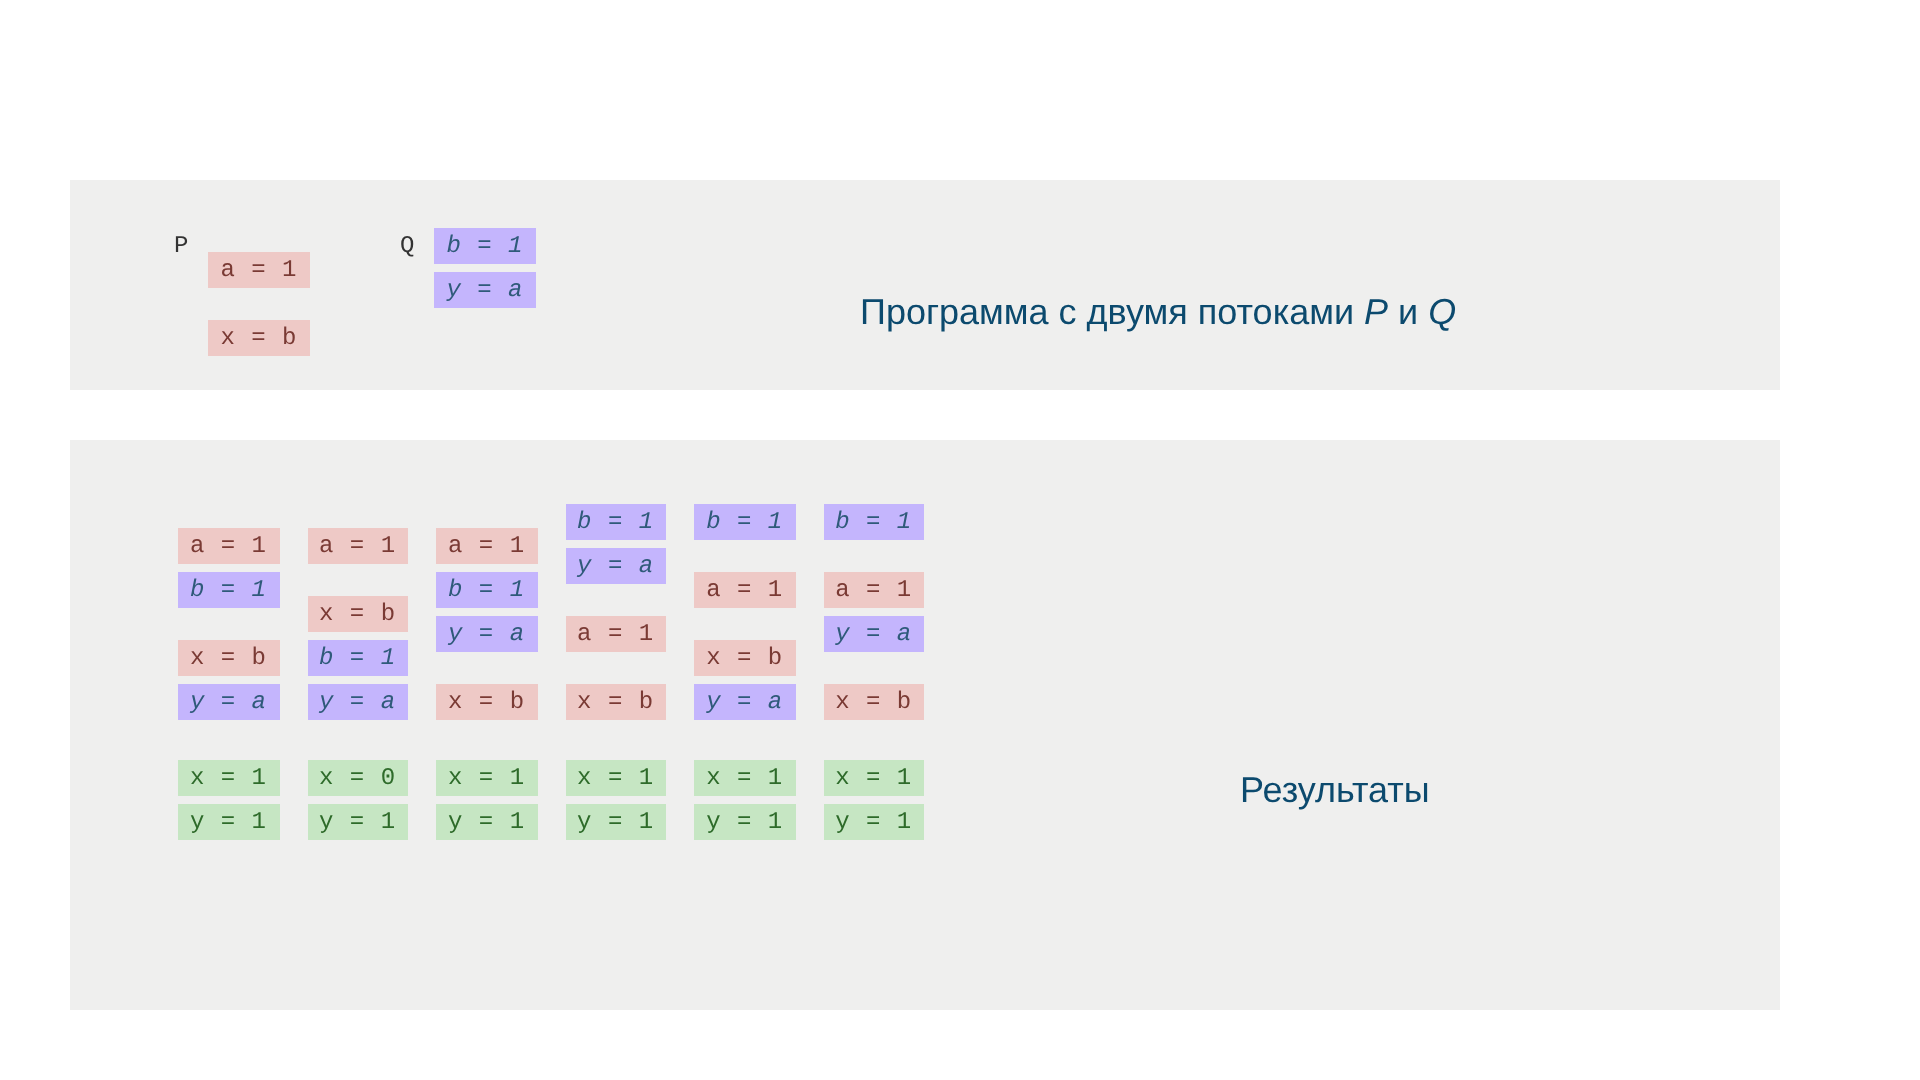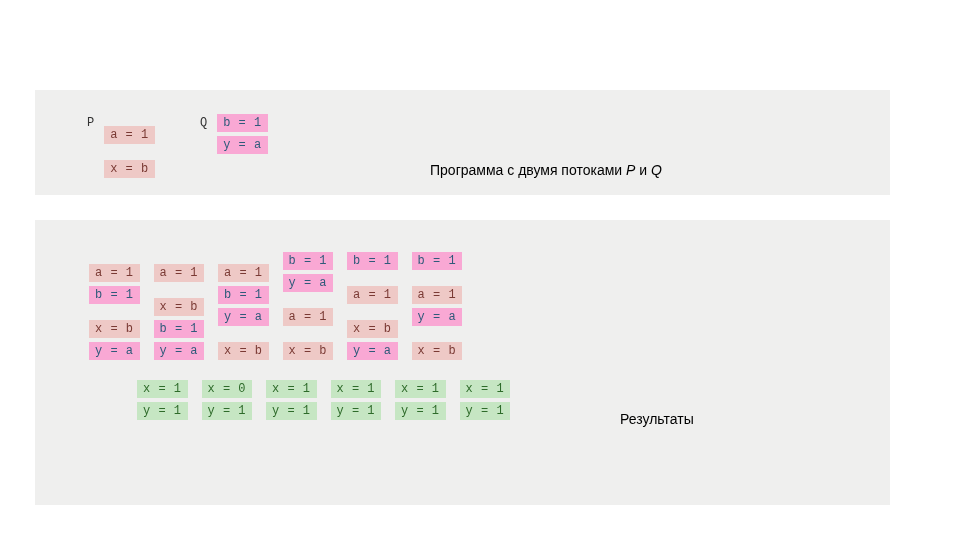--- a/index.html
+++ b/index.html
@@ -35,26 +35,25 @@
   }
   .code {
     font-family: "Courier New", monospace;
     font-size: 12px;
     padding: 2px 6px;
     display: inline-block;
     letter-spacing: 0.5px;
     white-space: pre;
   }
   .red   { background: #eec9c6; color: #7a3a34; margin-top: 12px; }
-  .blue  { background: #f9a8d4; color: #2f5a7a; }
+  .blue  { background: #c4b5fd; color: #2f5a7a; font-style: italic; }
   .green { background: #c6e6c3; color: #2e6b2a; }
   .caption {
-    font-size: 14px;
-    color: #000000;
-    margin-top: 16px;
+    font-size: 18px;
+    color: #0c4a6e;
   }
   .caption em { font-style: italic; }
   .prog-col {
     display: flex;
     flex-direction: column;
     gap: 4px;
   }
   .col-set {
     display: flex;
     gap: 14px;
@@ -122,21 +121,21 @@
         <span class="code blue">y = a</span>
       </div>
       <div class="exec-row">
         <span class="code blue">b = 1</span>
         <span class="code red">a = 1</span>
         <span class="code blue">y = a</span>
         <span class="code red">x = b</span>
       </div>
     </div>
 
-  <div class="col-set" style="position:absolute; left:54px; top:160px;margin-left:48px;" id="res-grid">
+  <div class="col-set" style="position:absolute; left:54px; top:160px;" id="res-grid">
       <div class="exec-row">
         <span class="code green">x = 1</span>
         <span class="code green">y = 1</span>
       </div>
       <div class="exec-row">
         <span class="code green">x = 0</span>
         <span class="code green">y = 1</span>
       </div>
       <div class="exec-row">
         <span class="code green">x = 1</span>
@@ -148,15 +147,15 @@
       </div>
       <div class="exec-row">
         <span class="code green">x = 1</span>
         <span class="code green">y = 1</span>
       </div>
       <div class="exec-row">
         <span class="code green">x = 1</span>
         <span class="code green">y = 1</span>
       </div>
     </div>
-  <div class="caption" style="position:absolute; left:585px; top:175px;">Результаты</div>
+  <div class="caption" style="position:absolute; left:585px; top:165px;">Результаты</div>
 
 </div>
 
 </body></html>

